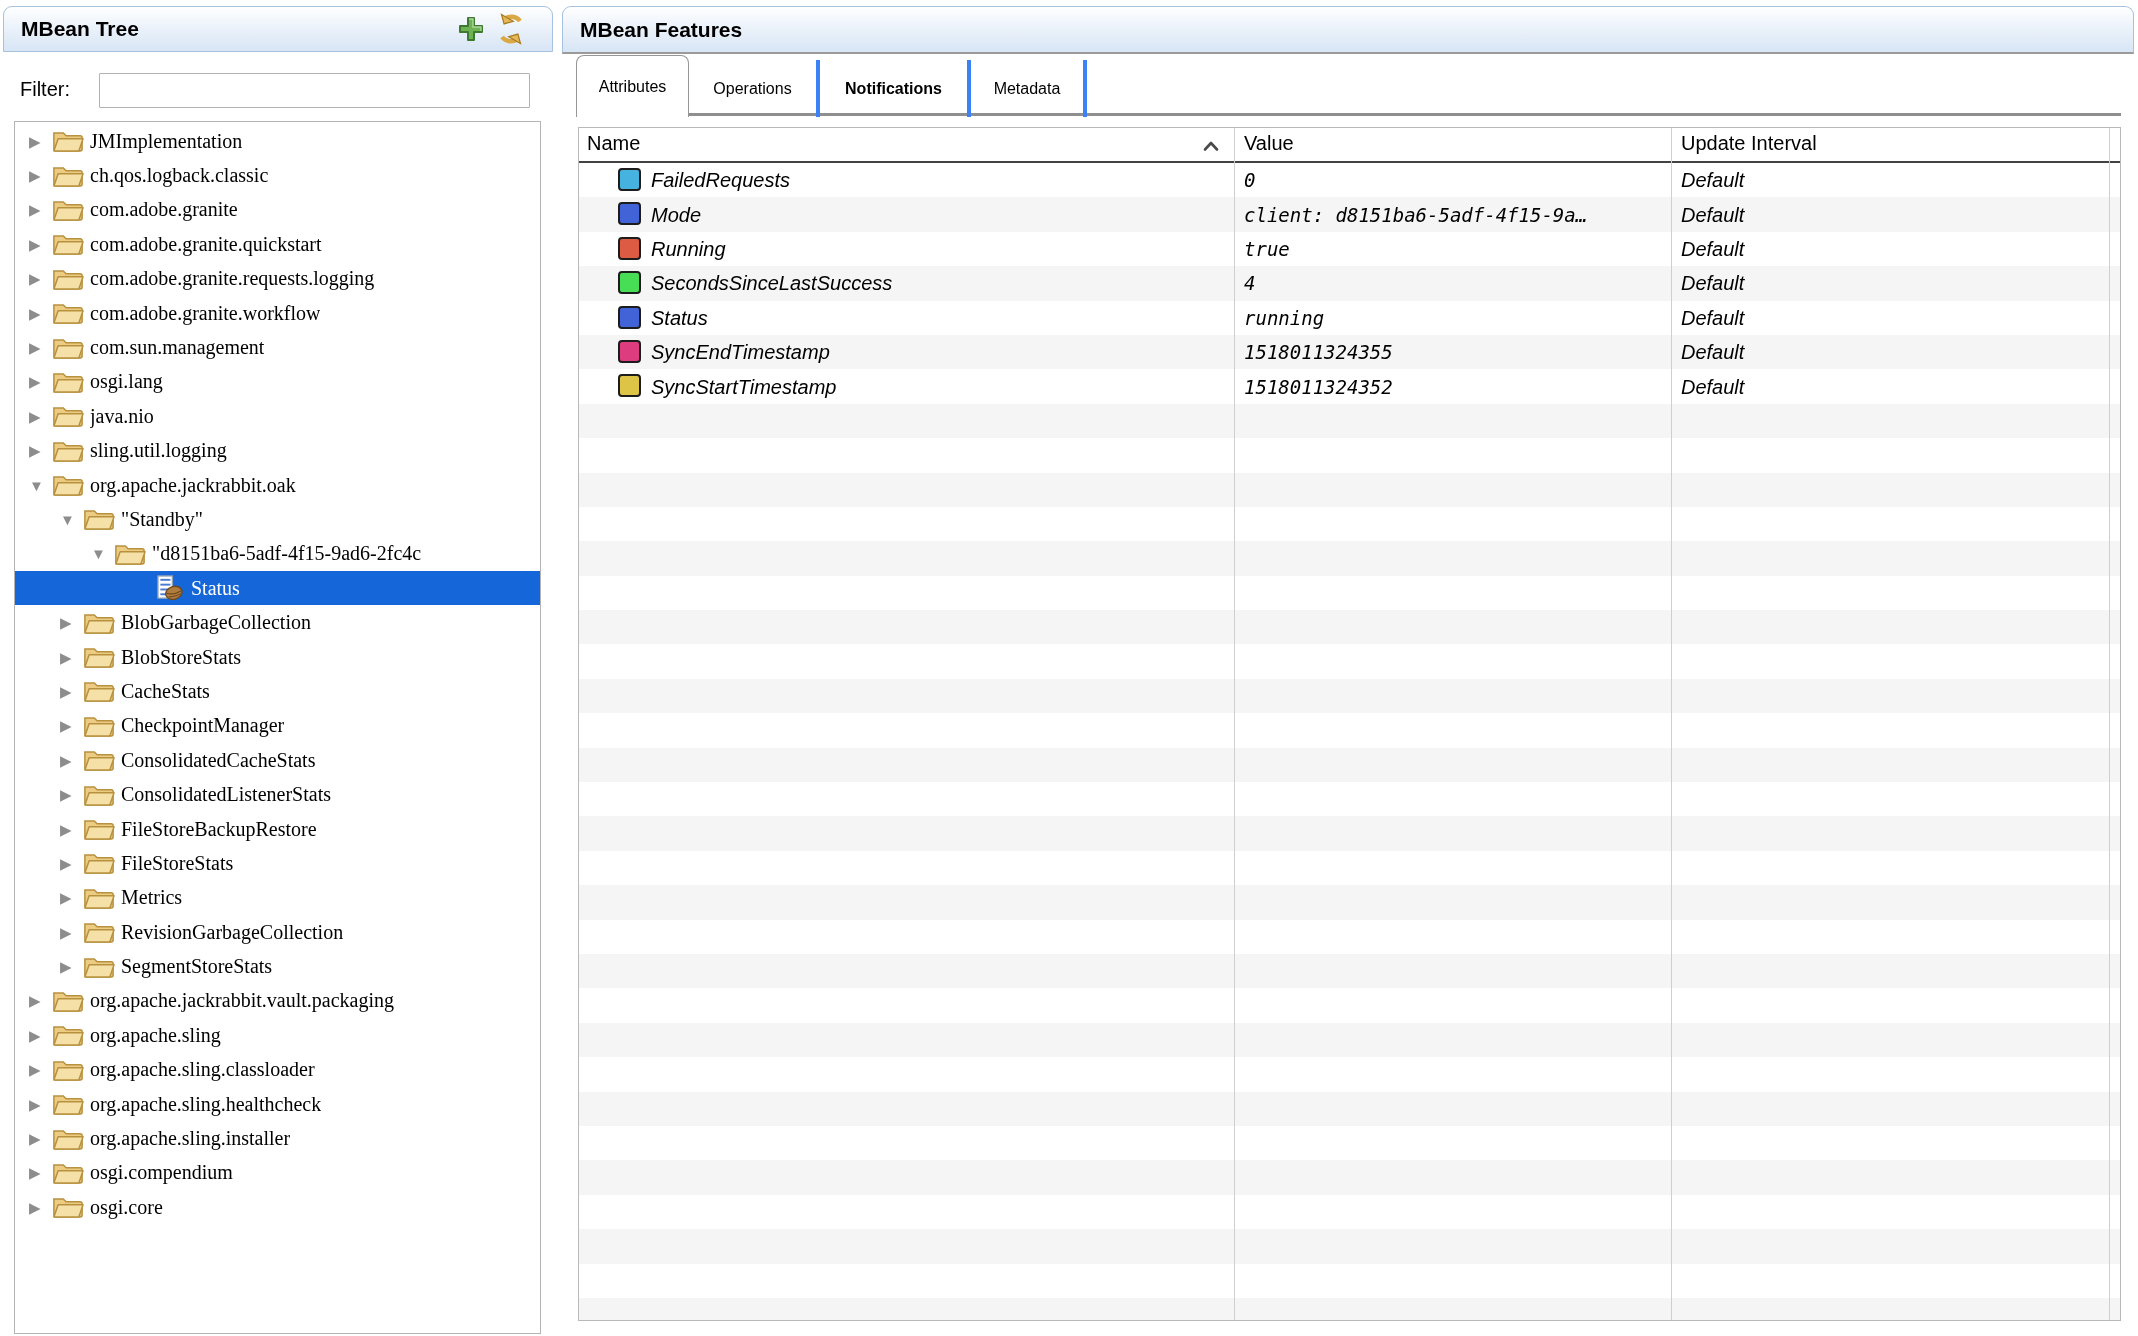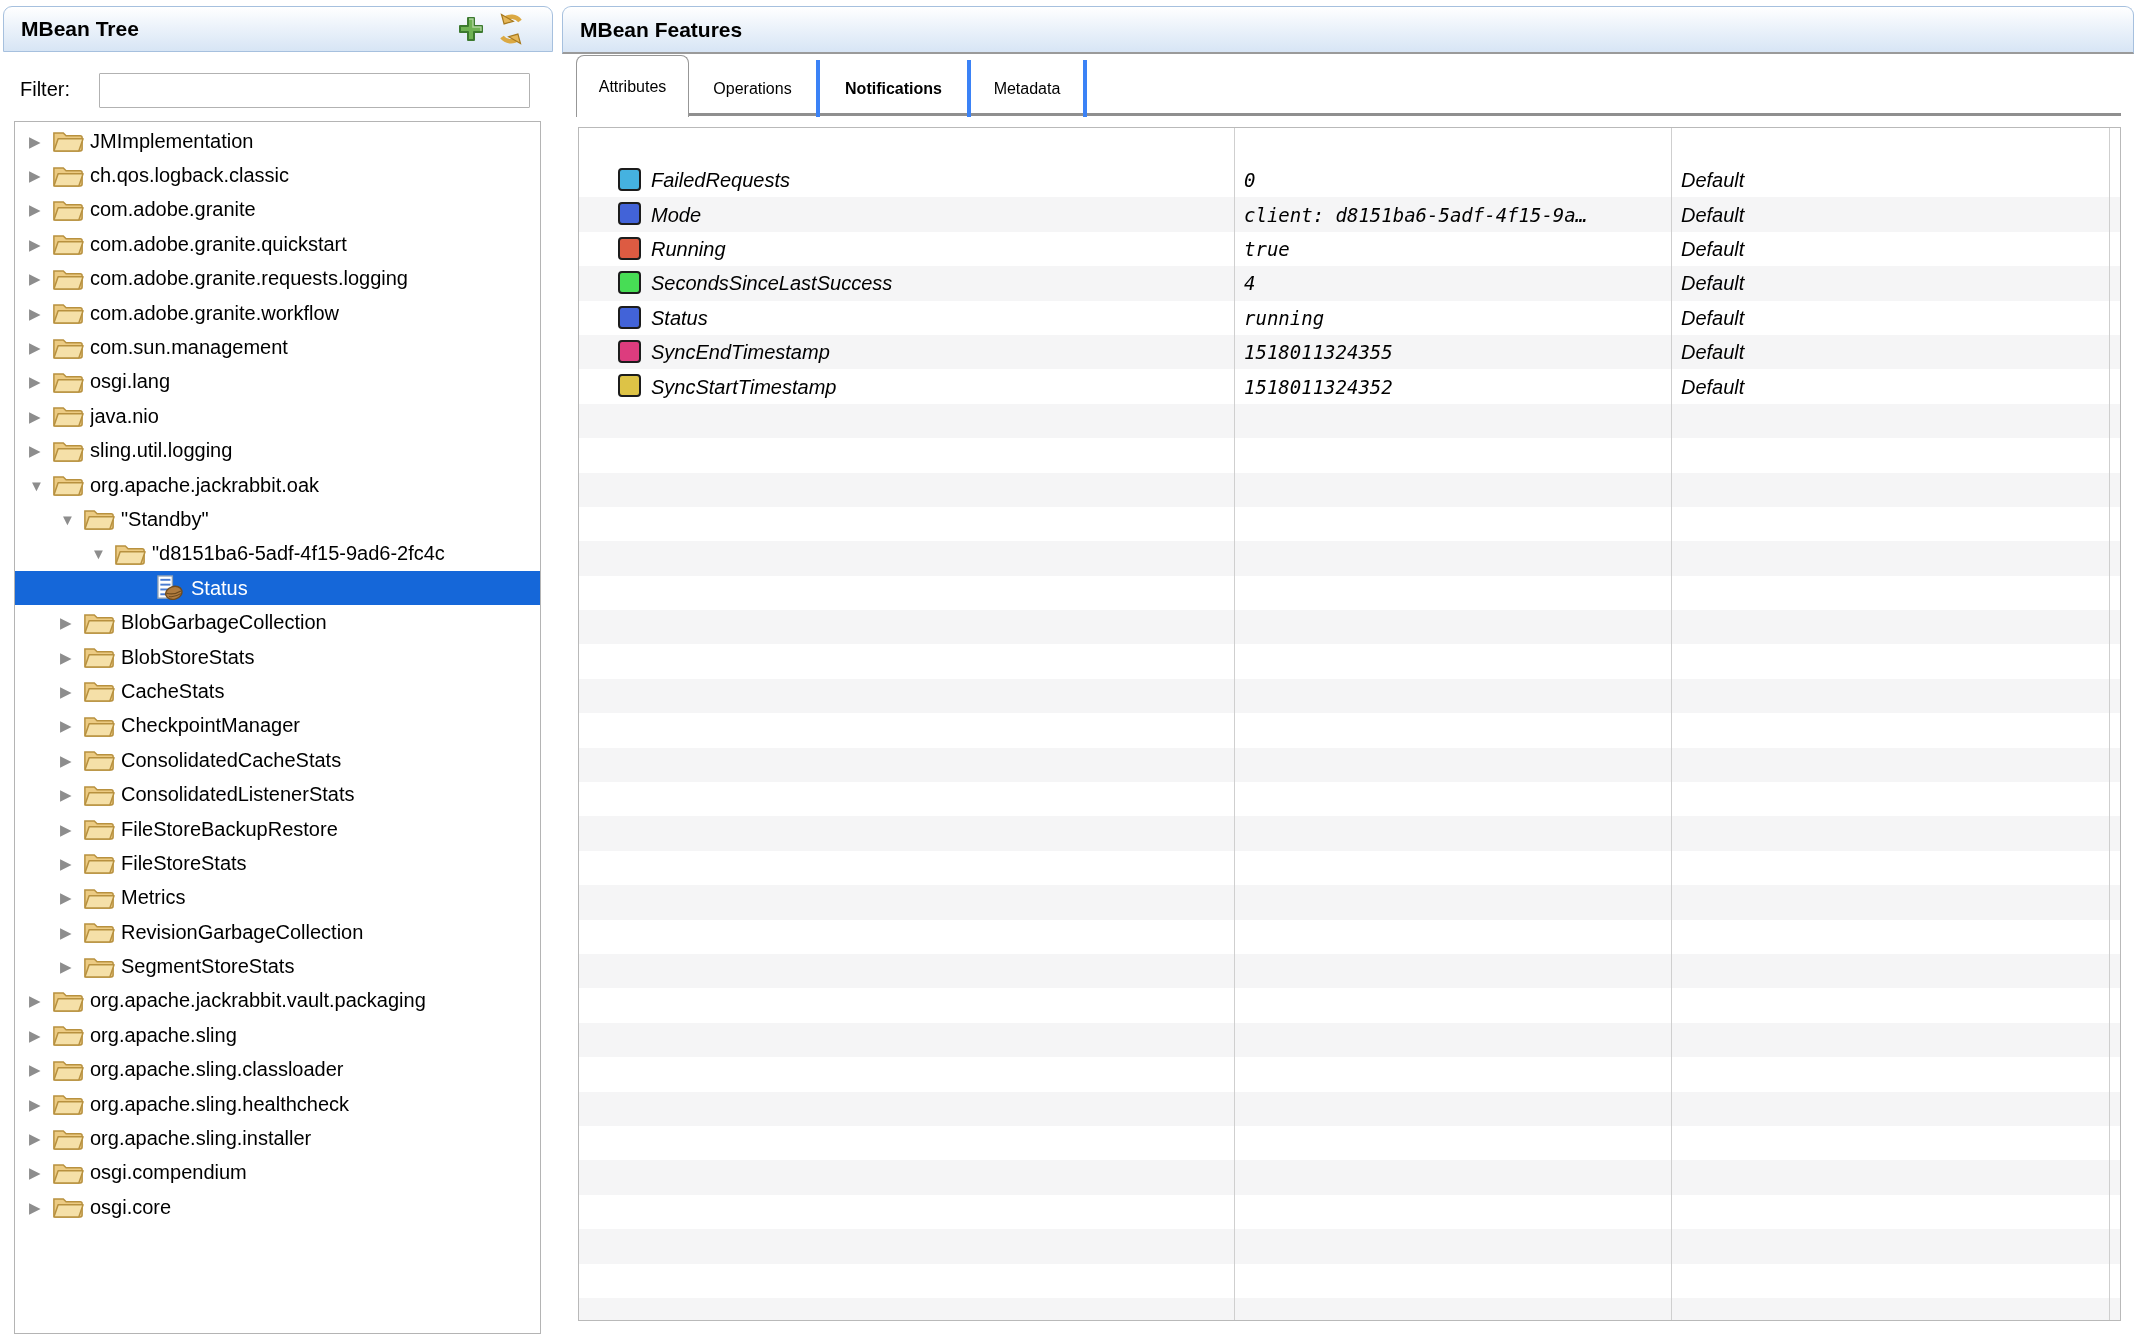--- a/index.html
+++ b/index.html
@@ -28,21 +28,21 @@
     font-size:19px;padding:0 8px;font-family:"Liberation Sans",sans-serif;outline:none;}
   
   .tree-box{position:absolute;left:14px;top:121px;width:527px;height:1213px;
     box-sizing:border-box;border:1px solid #b4b4b4;background:#fff;overflow:hidden;padding-top:2px;}
   .tree-row{height:34.4px;display:flex;align-items:center;white-space:nowrap;
     font-size:20px;overflow:hidden;cursor:default;}
   .tree-row.selected{background:#1567d9;color:#fff;}
   .tri{flex:0 0 23px;width:23px;font-size:15px;color:#8d8d8d;line-height:1;}
   .node-icon{flex:0 0 32px;width:32px;height:27px;margin-right:6px;display:inline-flex;
     align-items:center;justify-content:center;}
-  .tlabel{overflow:hidden;}
+  .tlabel{overflow:hidden;font-family:Liberation Serif, serif;}
   
   .tabs{position:absolute;left:576px;top:55px;height:62px;display:flex;align-items:flex-end;z-index:3;}
   .tab{display:flex;align-items:center;justify-content:center;font-size:16px;
     box-sizing:border-box;cursor:pointer;background:transparent;}
   .tab.active{height:62px;background:#fff;border:1px solid #979797;border-bottom:none;
     border-radius:8px 8px 0 0;z-index:4;}
   .tab.inactive{height:57px;border-right:4px solid #3b82f6;}
   .strip-line{position:absolute;left:688px;top:113px;width:1433px;height:3px;background:#8f8f8f;z-index:1;}
   
   .table-box{position:absolute;left:578px;top:127px;width:1543px;height:1194px;
@@ -436,20 +436,30 @@
 
   <nav class="tabs">
       <div class="tab active" style="width: 113px;">Attributes</div>
       <div class="tab inactive" style="width: 131px;">Operations</div>
       <div class="tab inactive" style="width: 151px; font-weight: bold;">Notifications</div>
       <div class="tab inactive" style="width: 116px;">Metadata</div>
     </nav>
   <div class="strip-line"></div>
 
   <div class="table-box">
+    <div class="thead">
+      <span class="th th-name">Name</span>
+      <span class="sort-ic">
+        <svg width="18" height="12" viewBox="0 0 18 12">
+          <polyline points="3,9.5 9,3 15,9.5" fill="none" stroke="#4a4a4a" stroke-width="2.6" stroke-linecap="round" stroke-linejoin="round"></polyline>
+        </svg>
+      </span>
+      <span class="th th-value">Value</span>
+      <span class="th th-update">Update Interval</span>
+    </div>
     <div class="rows">
         <div class="trow">
           <span class="sq" style="background: rgb(69, 178, 224);"></span>
           <span class="tname">FailedRequests</span>
           <span class="tval">0</span>
           <span class="tint">Default</span>
         </div>
         <div class="trow alt">
           <span class="sq" style="background: rgb(66, 99, 216);"></span>
           <span class="tname">Mode</span>

